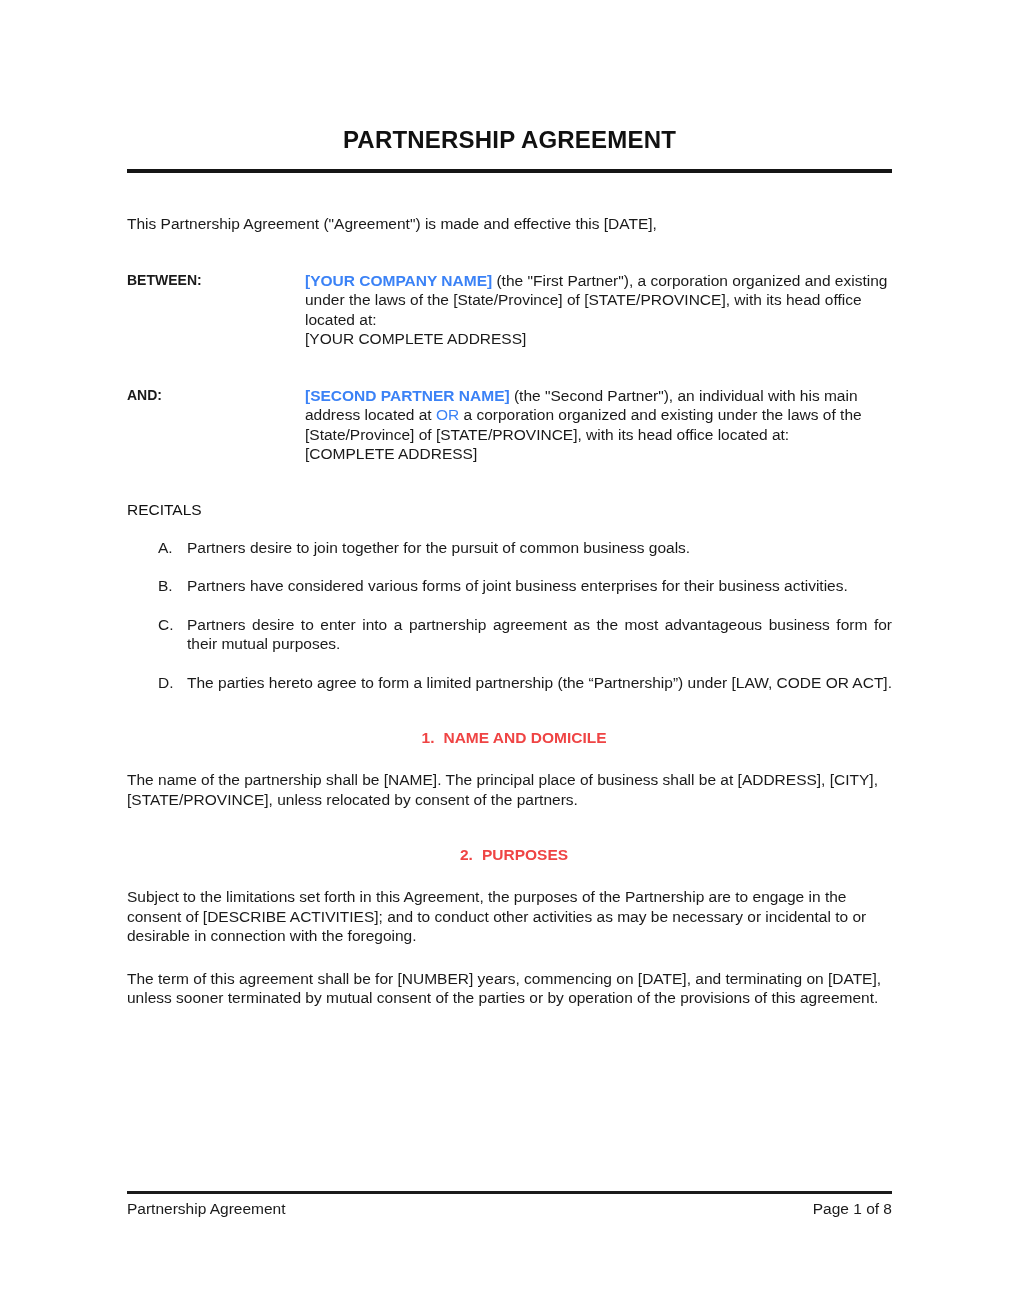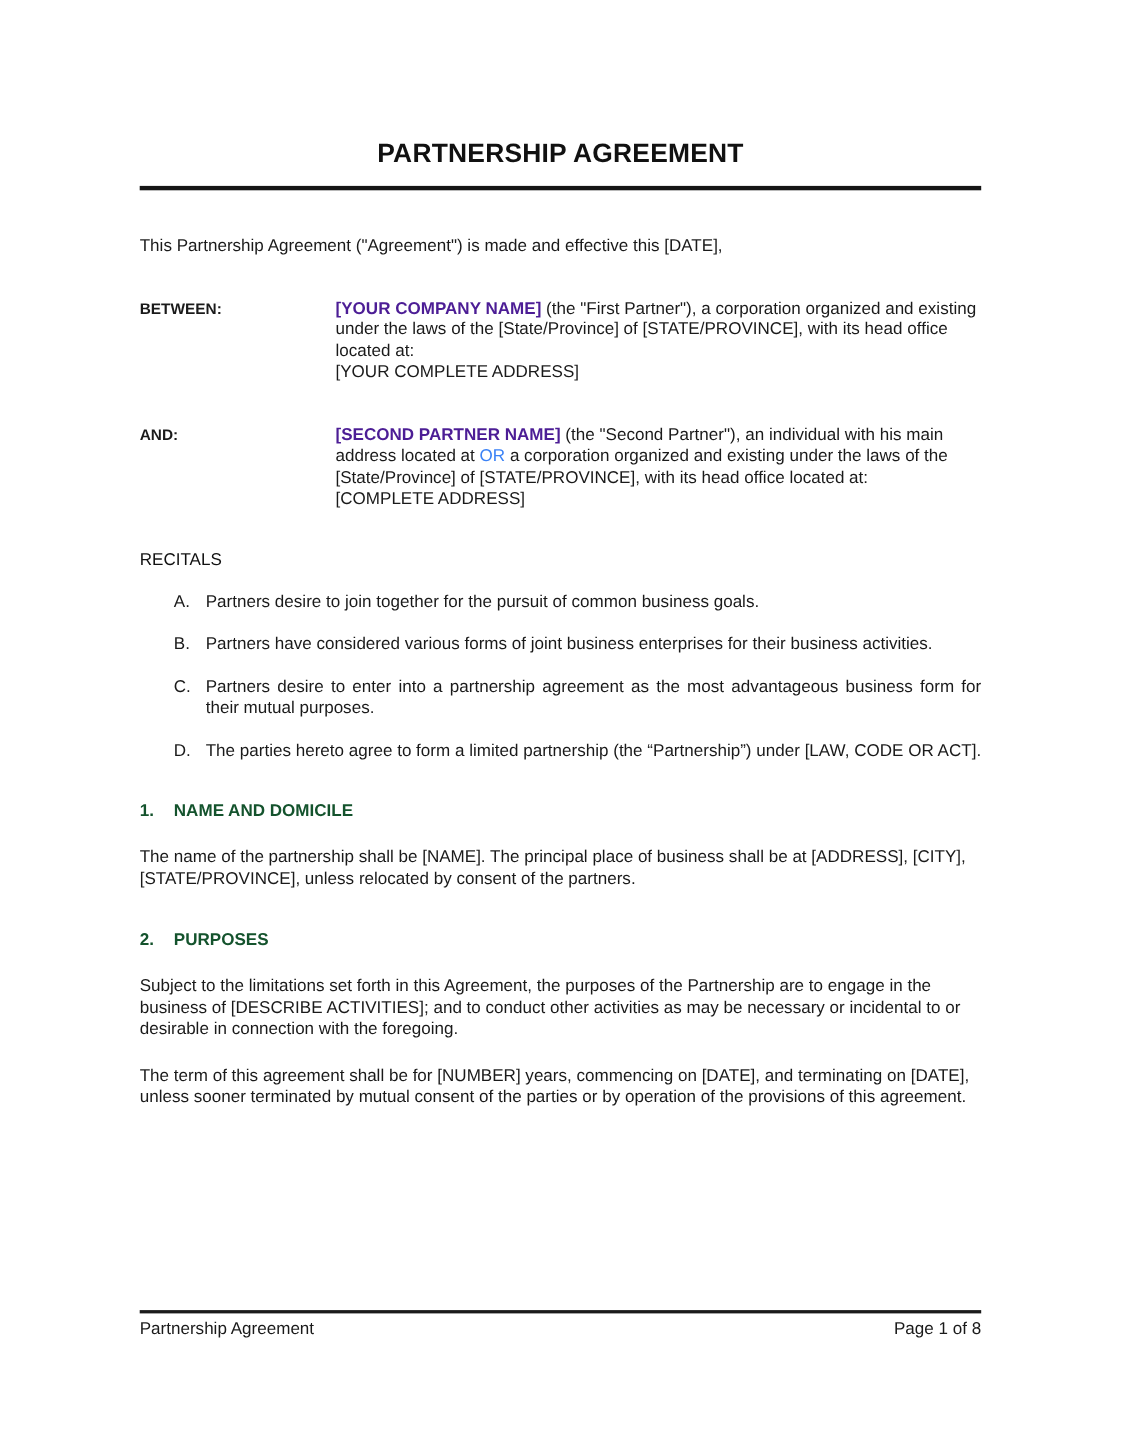--- a/index.html
+++ b/index.html
@@ -69,30 +69,31 @@
   .recital-text {
     flex: 1;
     text-align: justify;
   }
   .consideration { margin-top: 19px; }
 
   .section-heading {
     margin: 37px 0 0 0;
     font-size: 15.5px;
     font-weight: bold;
-    color: #14532d;
+    color: #ef4444;
+    text-align: center;
   }
   .section-number {
     display: inline-block;
     width: 31px;
   }
   .section-body { margin-top: 23px; }
 
   .or-conj { color: #3b82f6; }
-  b { color: #4c1d95; }
+  b { color: #3b82f6; }
 
   .footer {
     position: absolute;
     left: 127px;
     width: 765px;
     top: 1191px;
   }
   .footer-rule {
     border: none;
     border-top: 3px solid #1b1b1b;
@@ -151,21 +152,21 @@
 
 
   <div class="section-heading">
     <span class="section-number">1.</span><span class="section-title">NAME AND DOMICILE</span>
   </div>
   <p class="section-body">The name of the partnership shall be [NAME]. The principal place of business shall be at [ADDRESS], [CITY], [STATE/PROVINCE], unless relocated by consent of the partners.</p>
 
   <div class="section-heading">
     <span class="section-number">2.</span><span class="section-title">PURPOSES</span>
   </div>
-  <p class="section-body">Subject to the limitations set forth in this Agreement, the purposes of the Partnership are to engage in the business of [DESCRIBE ACTIVITIES]; and to conduct other activities as may be necessary or incidental to or desirable in connection with the foregoing.</p>
+  <p class="section-body">Subject to the limitations set forth in this Agreement, the purposes of the Partnership are to engage in the consent of [DESCRIBE ACTIVITIES]; and to conduct other activities as may be necessary or incidental to or desirable in connection with the foregoing.</p>
 
   <p class="section-body">The term of this agreement shall be for [NUMBER] years, commencing on [DATE], and terminating on [DATE], unless sooner terminated by mutual consent of the parties or by operation of the provisions of this agreement.</p>
 
 </div>
 
 <div class="footer">
   <hr class="footer-rule">
   <div class="footer-row">
     <span>Partnership Agreement</span>
     <span>Page 1 of 8</span>

